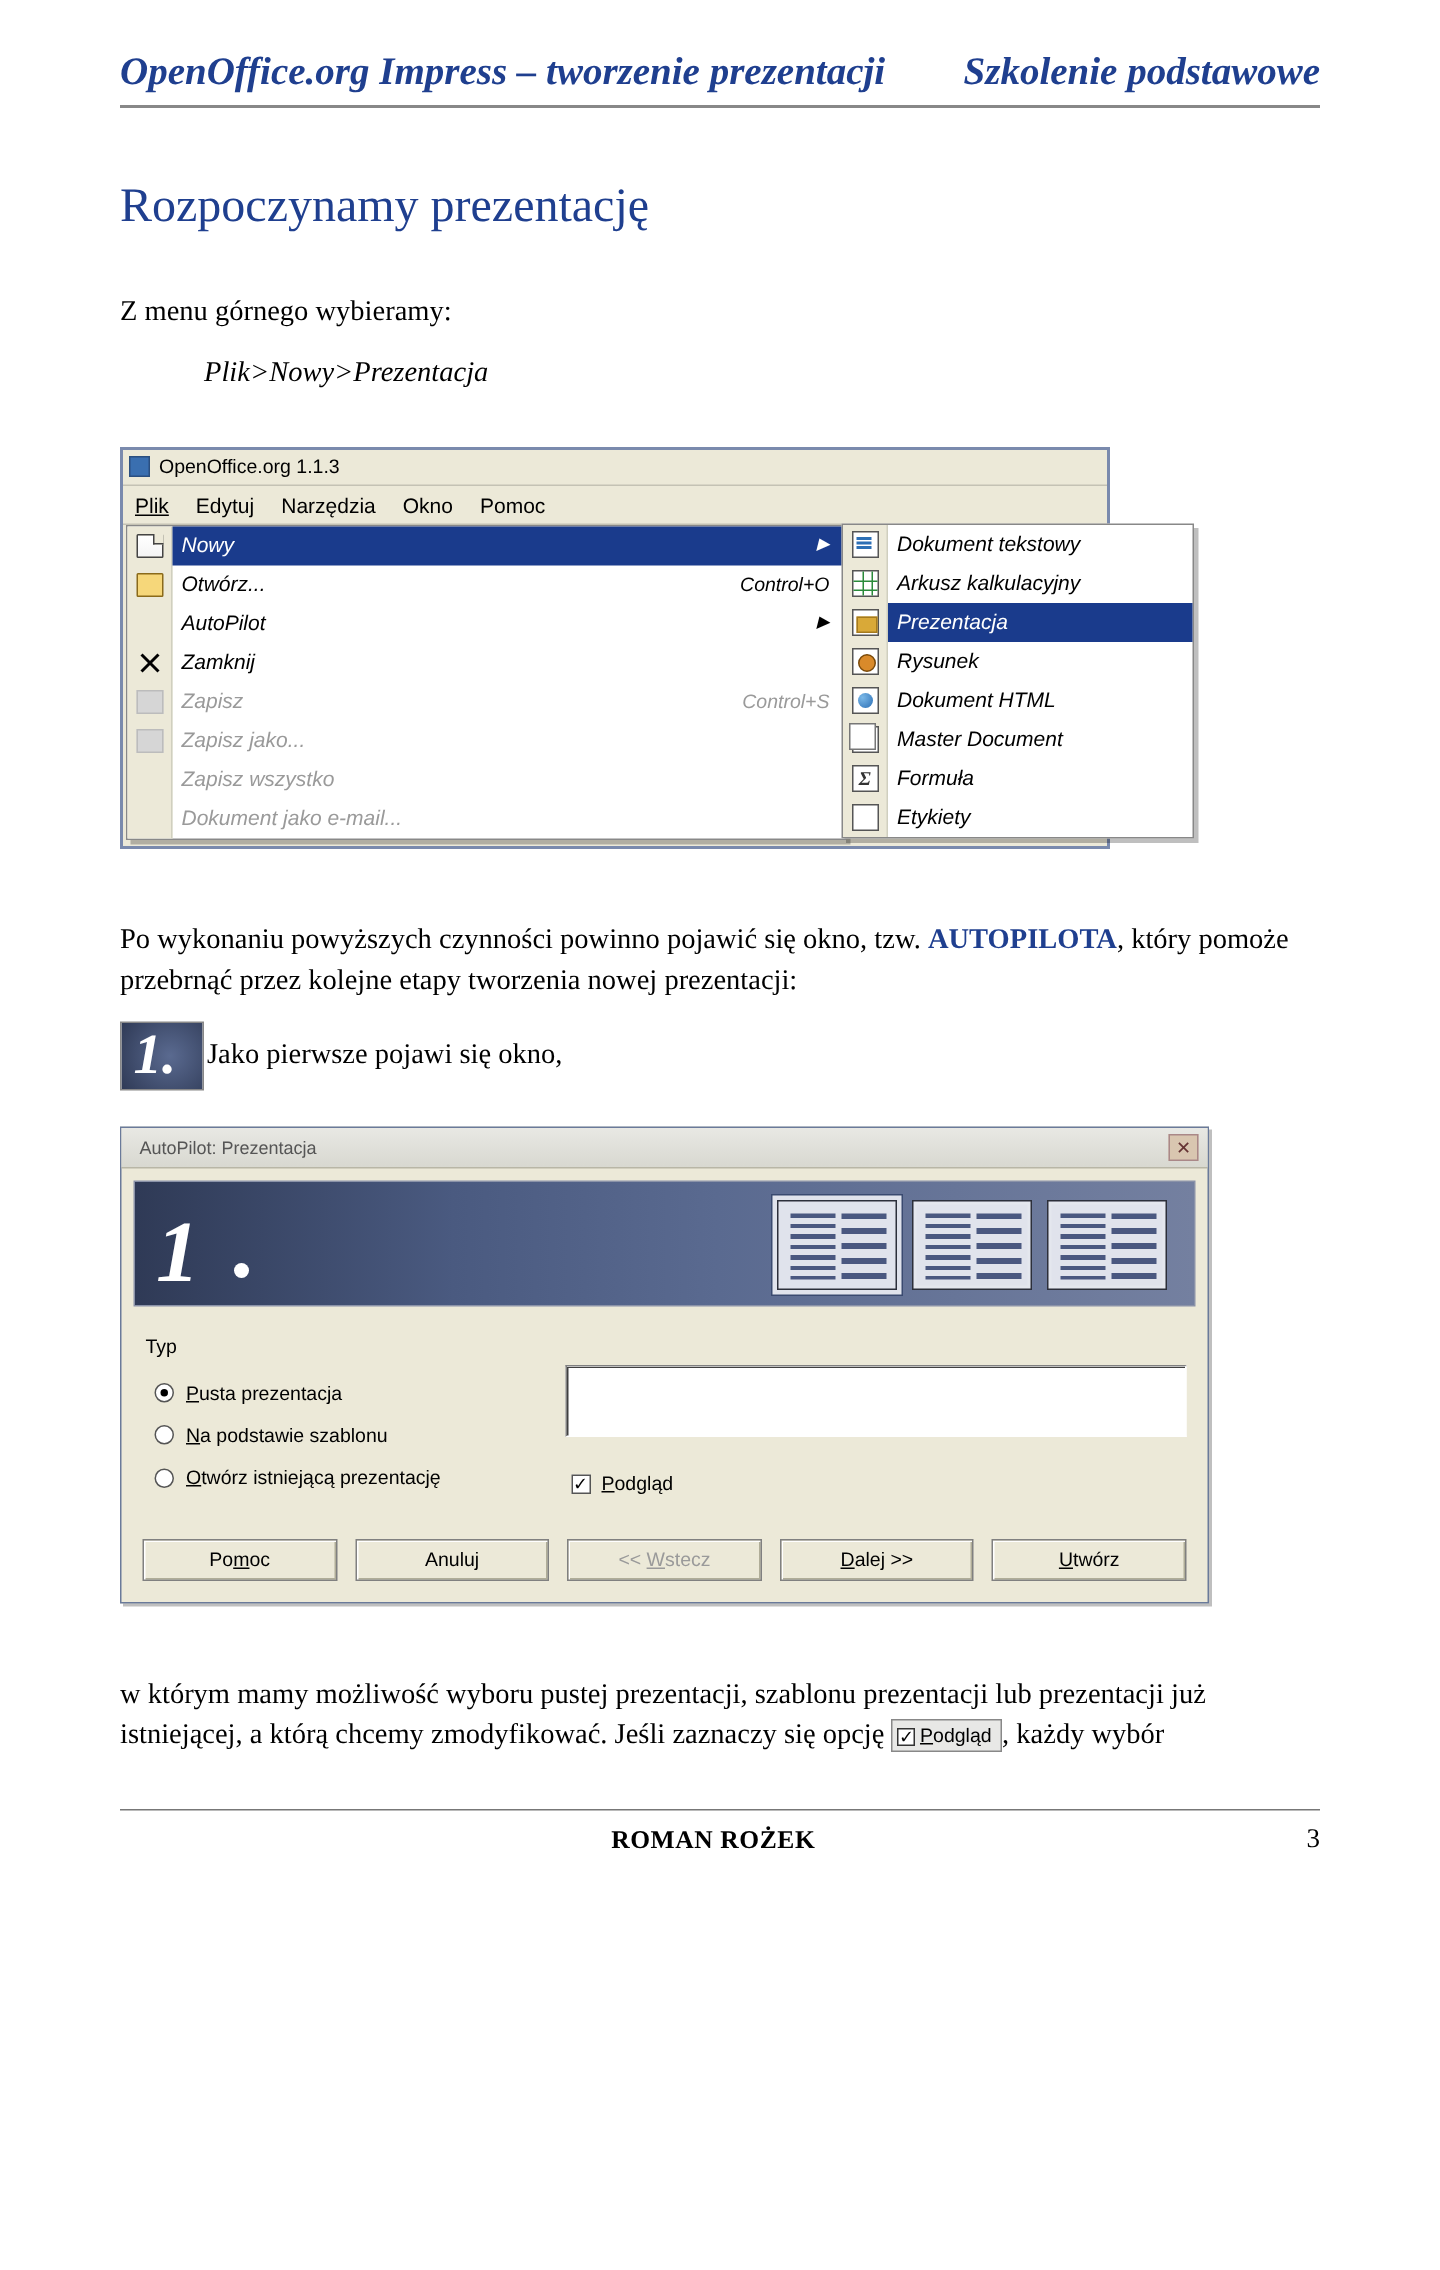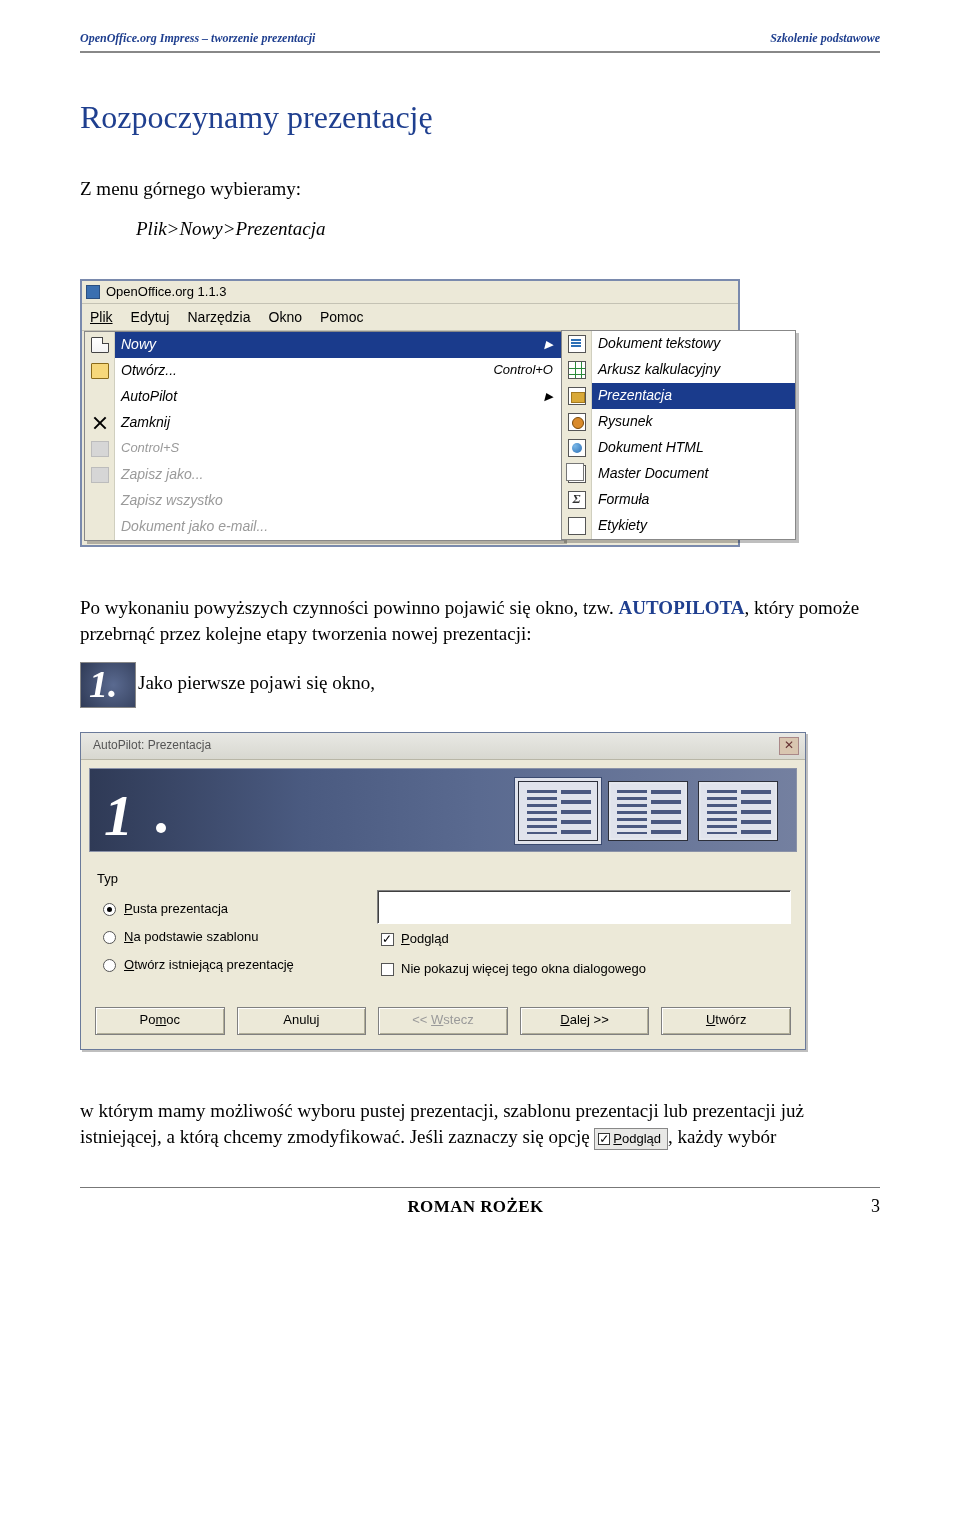--- a/index.html
+++ b/index.html
@@ -10,21 +10,21 @@
     padding: 30px 80px 30px 80px;
     font-size: 18px;
     color: #000;
     line-height: 1.4;
   }
   .header-row {
     display: flex;
     justify-content: space-between;
     font-style: italic;
     font-weight: bold;
-    font-size: 12px;
+    font-size: 26px;
     color: #1f3f8f;
     margin-bottom: 4px;
   }
   .header-rule {
     border: none;
     border-top: 2px solid #888;
     margin-bottom: 42px;
   }
   .section-title {
     color: #1f3f8f;
@@ -326,20 +326,21 @@
           <span class="shortcut">Control+O</span>
         </div>
         <div class="dd-item">
           <span class="label">AutoPilot</span>
             <span class="arrow">▶</span>
         </div>
         <div class="dd-item">
           <span class="label">Zamknij</span>
         </div>
         <div class="dd-item disabled">
+          <span class="label">Zapisz</span>
           <span class="shortcut">Control+S</span>
         </div>
         <div class="dd-item disabled">
           <span class="label">Zapisz jako...</span>
         </div>
         <div class="dd-item disabled">
           <span class="label">Zapisz wszystko</span>
         </div>
         <div class="dd-item disabled">
           <span class="label">Dokument jako e-mail...</span>
@@ -397,24 +398,20 @@
           <span><span class="under">O</span>twórz istniejącą prezentację</span>
         </div>
       </div>
       <div style="flex:1;display:flex;flex-direction:column;">
         <div class="preview"></div>
         <div class="right-opts">
           <div class="checkrow">
             <span class="checkbox on"></span>
             <span><span class="under">P</span>odgląd</span>
           </div>
-          <div class="checkrow">
-            <span class="checkbox"></span>
-            <span>Nie pokazuj więcej tego okna dialogowego</span>
-          </div>
         </div>
       </div>
     </div>
   </div>
 
   <div class="dlg-buttons">
     <div class="btn">
         <span>Po<span class="under">m</span>oc</span>
       </div>
     <div class="btn">Anuluj</div>

